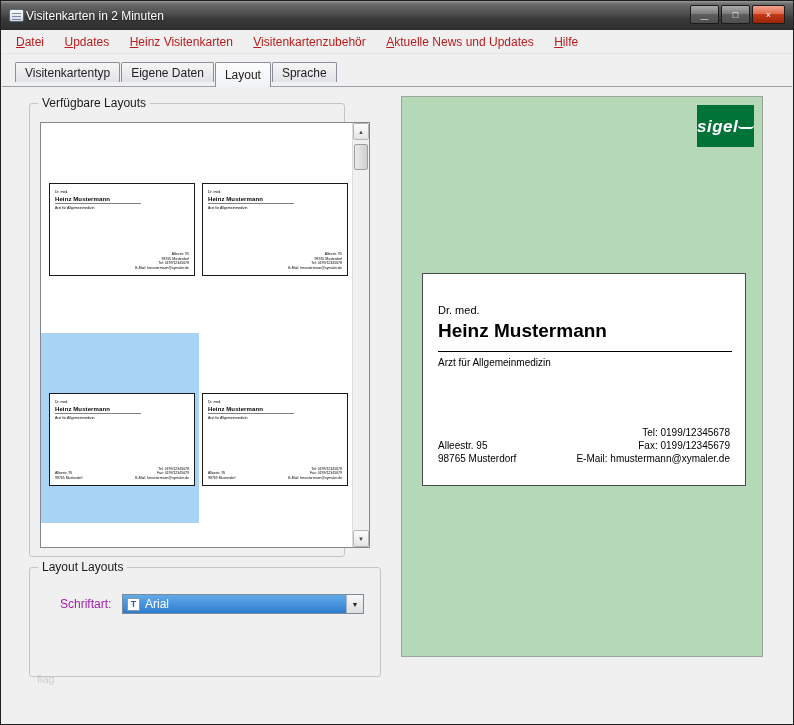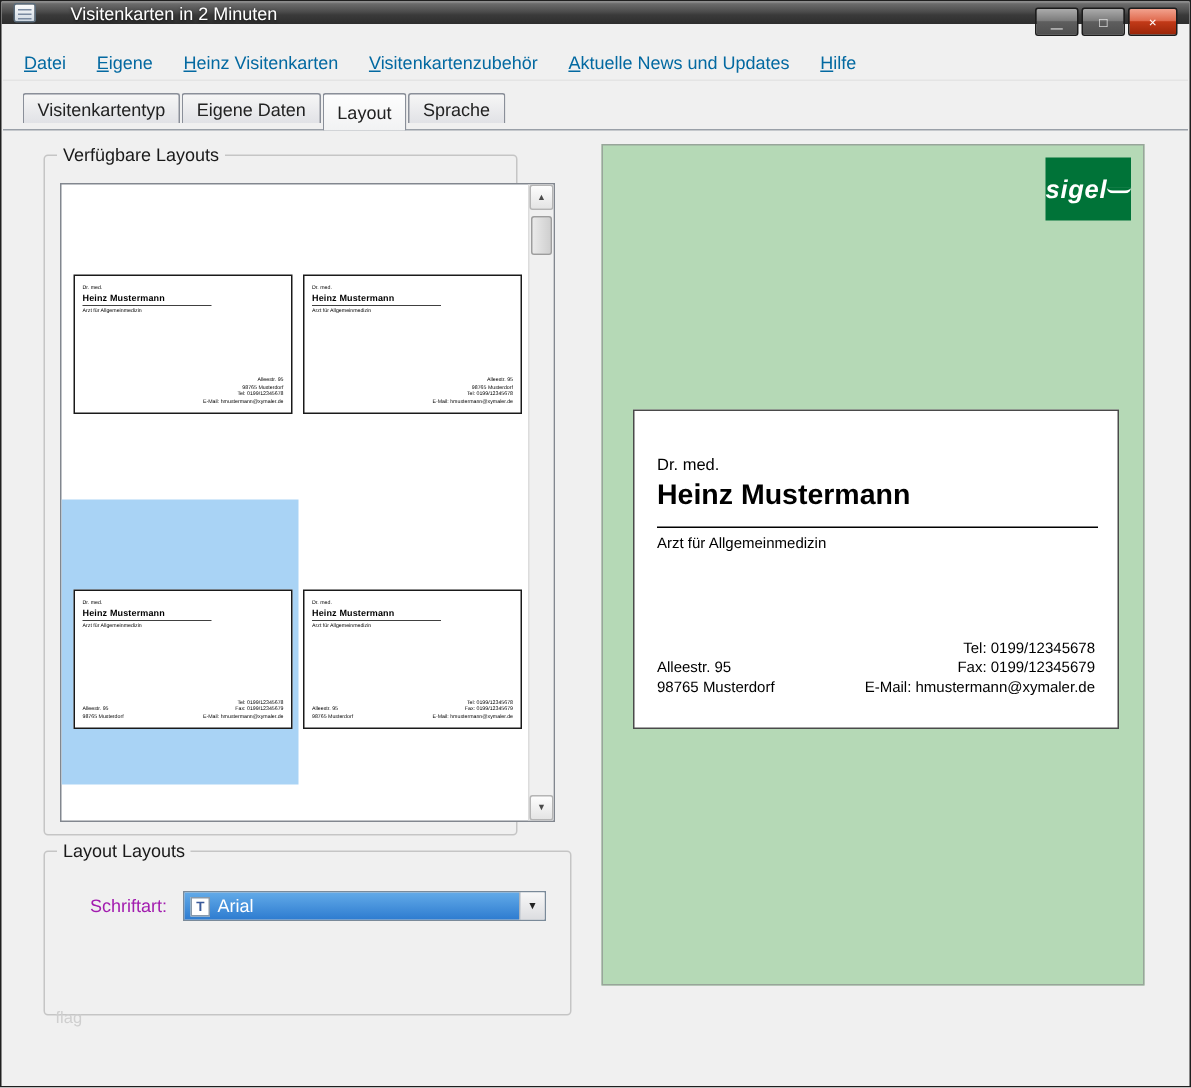--- a/index.html
+++ b/index.html
@@ -2,40 +2,40 @@
 <html><head>
 <meta charset="utf-8">
 <style>
   * { margin:0; padding:0; box-sizing:border-box; }
   body { font-family:"Liberation Sans", sans-serif; background:#ffffff; }
 
   .window { position:relative; width:794px; height:725px; background:#f0f0f0;
             border:1px solid #1f1f1f; overflow:hidden; }
 
   
-  .titlebar { position:absolute; top:0; left:0; right:0; height:15px;
+  .titlebar { position:absolute; top:0; left:0; right:0; height:29px;
     background:linear-gradient(180deg,#9a9a9a 0%,#6b6b6b 10%,#4c4c4c 45%,#3a3a3a 60%,#2d2d2d 100%);
-    display:flex; align-items:center; padding:0 8px; gap:23px; }
+    display:flex; align-items:center; padding:0 8px; gap:2px; }
   .title { color:#fff; font-size:12px; text-shadow:0 1px 2px rgba(0,0,0,.6); }
   .app-icon { width:15px; height:13px; background:linear-gradient(#fdfdfd,#cfd8e2);
     border:1px solid #5a6b7a; border-radius:2px; position:relative; flex:0 0 auto; }
   .app-icon::after { content:""; position:absolute; left:2px; top:3px; width:9px; height:1px;
     background:#7a8aa0; box-shadow:0 3px 0 #7a8aa0, 0 6px 0 #7a8aa0; }
   .win-buttons { position:absolute; top:4px; right:8px; display:flex; gap:2px; }
   .win-btn { width:29px; height:19px; border:1px solid #1c1c1c; border-radius:2px;
     display:flex; align-items:center; justify-content:center; color:#fff; font-size:9px;
     background:linear-gradient(180deg,#ababab,#7d7d7d 45%,#5e5e5e 50%,#4f4f4f); }
   .win-btn.close { width:33px;
     background:linear-gradient(180deg,#f2a28e,#e06b4f 45%,#c23a18 50%,#9c2508); }
   .win-btn.min .glyph { transform:translateY(4px); font-size:8px; }
 
   
   .menubar { position:absolute; top:30px; left:1px; right:1px; height:23px; background:#f0f0f0;
     padding-left:6px; border-bottom:1px solid #e4e4e4; white-space:nowrap; }
-  .menu-item { display:inline-block; line-height:22px; padding:0 8px; font-size:12px; color:#0369a1; }
+  .menu-item { display:inline-block; line-height:22px; padding:0 8px; font-size:12px; color:#b91c1c; }
   .menu-item::first-letter { text-decoration:underline; }
 
   
   .tabstrip { position:absolute; top:61px; left:14px; height:25px; display:flex;
     z-index:5; }
   .tab { height:20px; line-height:20px; padding:0 9px; font-size:12px; color:#222;
     background:linear-gradient(#f6f6f6,#e1e2e6); border:1px solid #8a8f99; border-bottom:none;
     border-radius:2px 2px 0 0; margin-right:1px; }
   .tab.active { height:25px; line-height:24px; margin-bottom:-1px; z-index:6; position:relative;
     background:linear-gradient(#fdfdfd,#f1f2f3); }
@@ -134,21 +134,21 @@
           <span class="glyph">□</span>
         </div>
       <div class="win-btn close">
           <span class="glyph">×</span>
         </div>
     </div>
   </div>
 
   <div class="menubar">
     <span class="menu-item">Datei</span>
-    <span class="menu-item">Eigene</span>
+    <span class="menu-item">Updates</span>
     <span class="menu-item">Heinz Visitenkarten</span>
     <span class="menu-item">Visitenkartenzubehör</span>
     <span class="menu-item">Aktuelle News und Updates</span>
     <span class="menu-item">Hilfe</span>
   </div>
 
   <div class="tabstrip">
     <div class="tab">Visitenkartentyp</div>
     <div class="tab">Eigene Daten</div>
     <div class="tab active">Layout</div>

